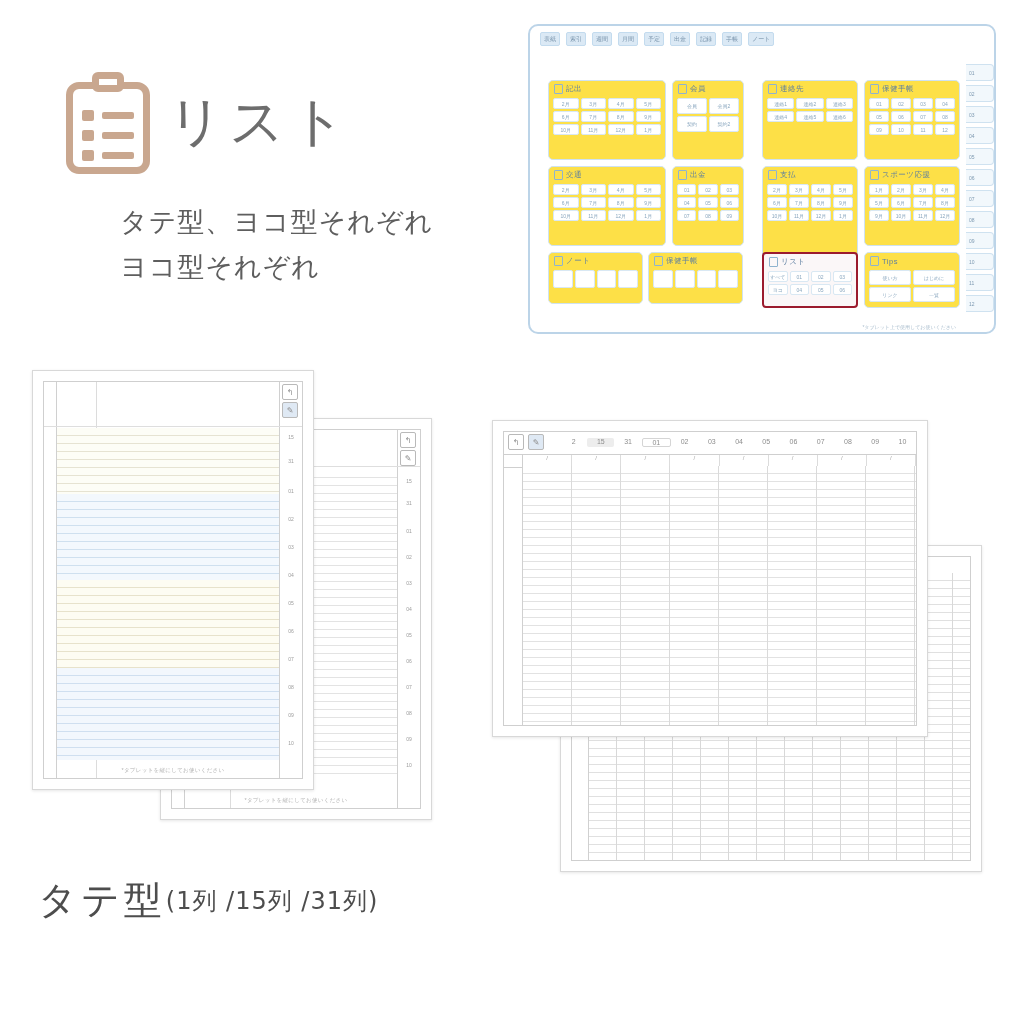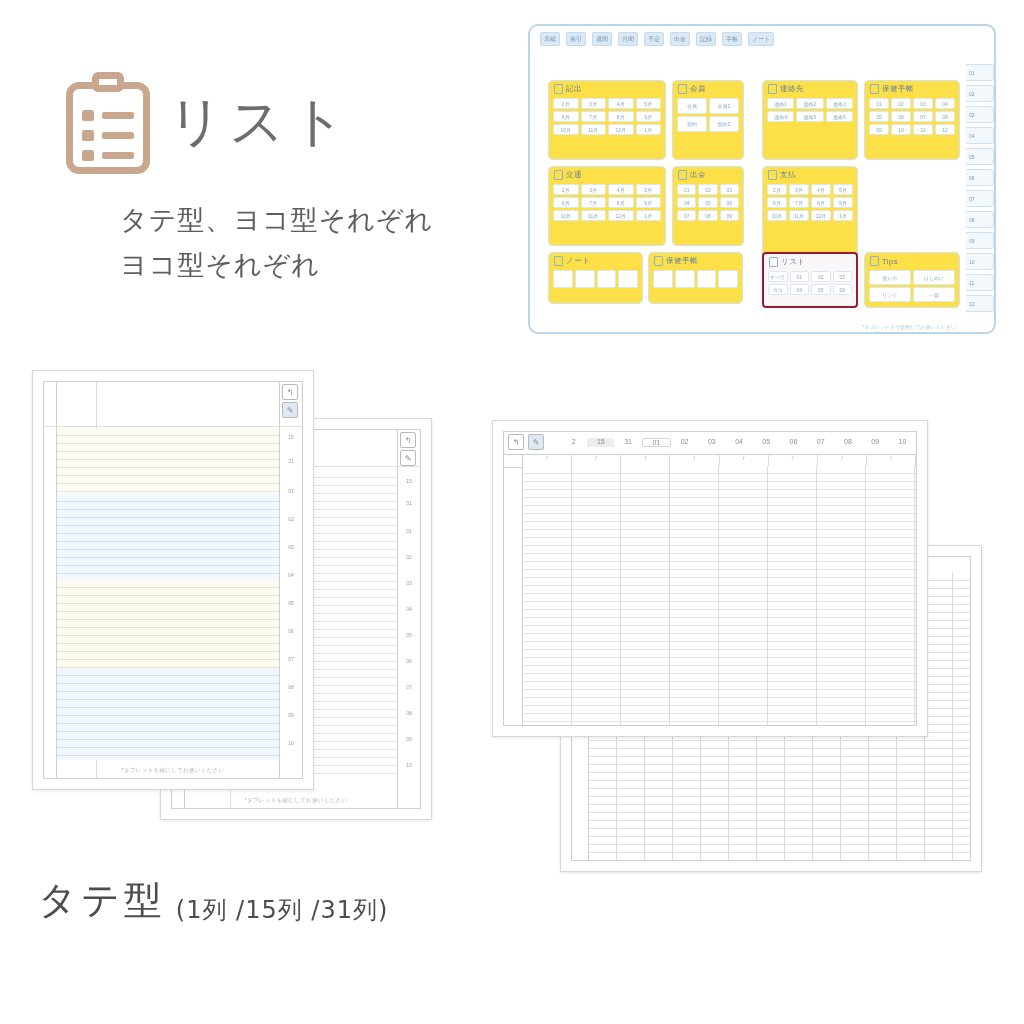--- a/index.html
+++ b/index.html
@@ -38,21 +38,21 @@
   .cl-t3{left:40px;top:82px;width:32px;height:7px;}
 
   .title{
     font-size:54px;letter-spacing:6px;color:#6d6d6d;
     font-family:"DejaVu Sans", sans-serif;font-weight:400;
     line-height:1;
   }
   .sub{
     margin-top:26px;margin-left:58px;
     font-size:27px;line-height:1.65;color:#5e5e5e;letter-spacing:1px;
-    font-family:Liberation Mono, monospace;
+    font-family:Liberation Sans, sans-serif;
   }
 
   
   .tablet{
     position:absolute;left:528px;top:24px;width:468px;height:310px;
   }
   .tab-frame{
     position:absolute;inset:0;border:2px solid #bcd4e8;border-radius:10px;
     background:#fff;
   }
@@ -311,20 +311,40 @@
             <div class="mg-cell">7月</div>
             <div class="mg-cell">8月</div>
             <div class="mg-cell">9月</div>
             <div class="mg-cell">10月</div>
             <div class="mg-cell">11月</div>
             <div class="mg-cell">12月</div>
             <div class="mg-cell">1月</div>
           </div>
         </div>
 
+        <div class="card" style="left:106px;top:112px;width:96px;height:80px;">
+          <div class="card-t">
+            <span class="card-ic"></span>
+            <span>スポーツ応援</span>
+          </div>
+          <div class="minigrid" style="grid-template-columns:repeat(4,1fr);">
+            <div class="mg-cell">1月</div>
+            <div class="mg-cell">2月</div>
+            <div class="mg-cell">3月</div>
+            <div class="mg-cell">4月</div>
+            <div class="mg-cell">5月</div>
+            <div class="mg-cell">6月</div>
+            <div class="mg-cell">7月</div>
+            <div class="mg-cell">8月</div>
+            <div class="mg-cell">9月</div>
+            <div class="mg-cell">10月</div>
+            <div class="mg-cell">11月</div>
+            <div class="mg-cell">12月</div>
+          </div>
+        </div>
 
         <div class="card hl" style="left:4px;top:198px;width:96px;height:56px;">
           <div class="card-t">
             <span class="card-ic"></span>
             <span>リスト</span>
           </div>
           <div class="minigrid" style="grid-template-columns:repeat(4,1fr);">
             <div class="mg-cell">すべて</div>
             <div class="mg-cell">01</div>
             <div class="mg-cell">02</div>
@@ -481,18 +501,18 @@
         </div>
       </div>
       <div class="numcol" style="width:18px;top:34px;"></div>
       <div style="position:absolute;left:19px;right:0;top:34px;bottom:0;
                   background:
                     repeating-linear-gradient(to right,transparent 0 48px,#dadada 48px 49px),
                     repeating-linear-gradient(to bottom,#ffffff 0 7px,#e2e2e2 7px 8px);"></div>
     </div>
   </div>
 
-  <div class="cap" style="left:38px;top:875px;display:flex;align-items:flex-end;gap:10px;">
+  <div class="cap" style="left:38px;top:875px;display:flex;align-items:center;gap:0;">
     <span class="cap-main">タテ型</span>
     <span class="cap-sub">(1列 /15列 /31列)</span>
   </div>
 
 </div>
 
 </body></html>

